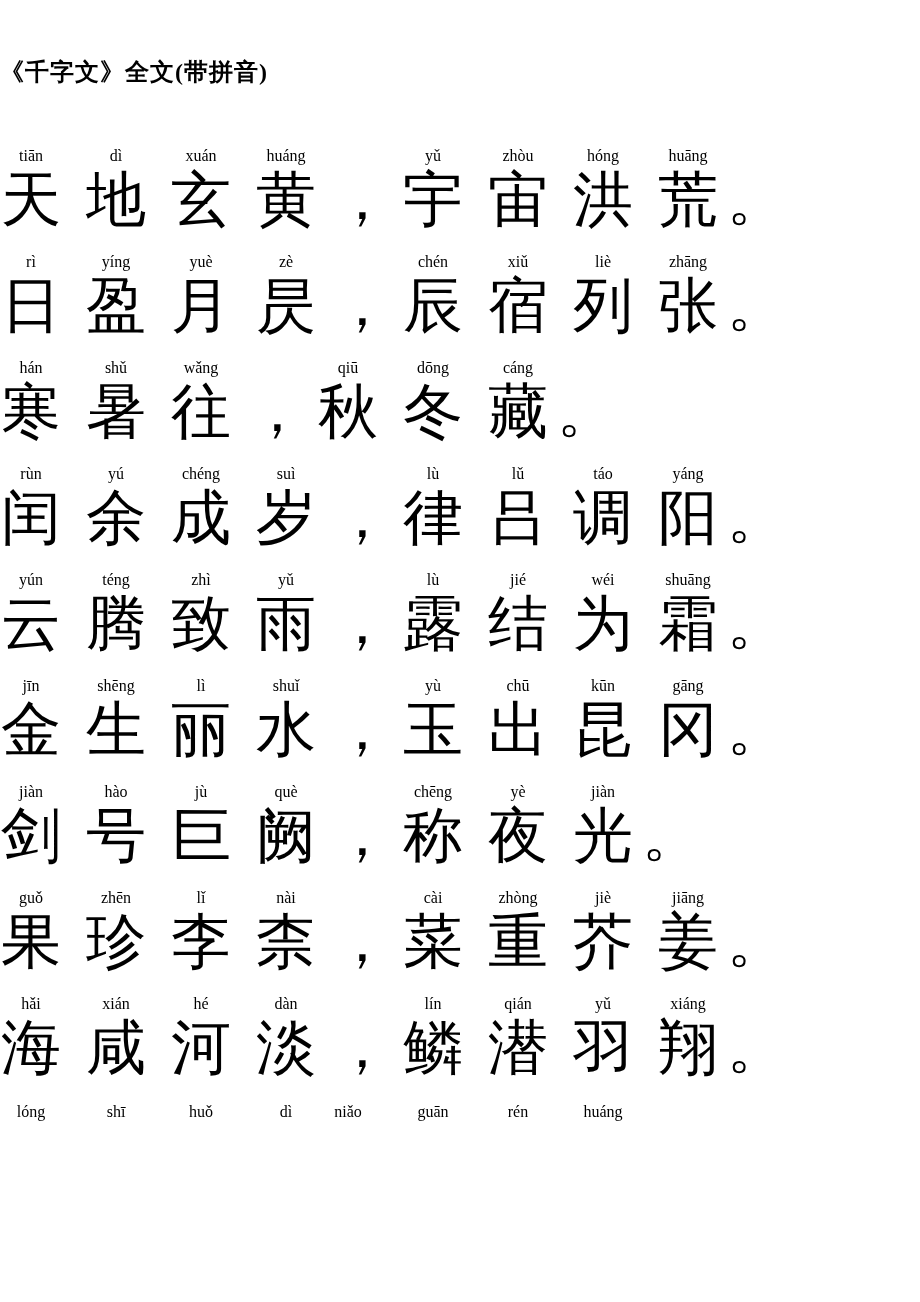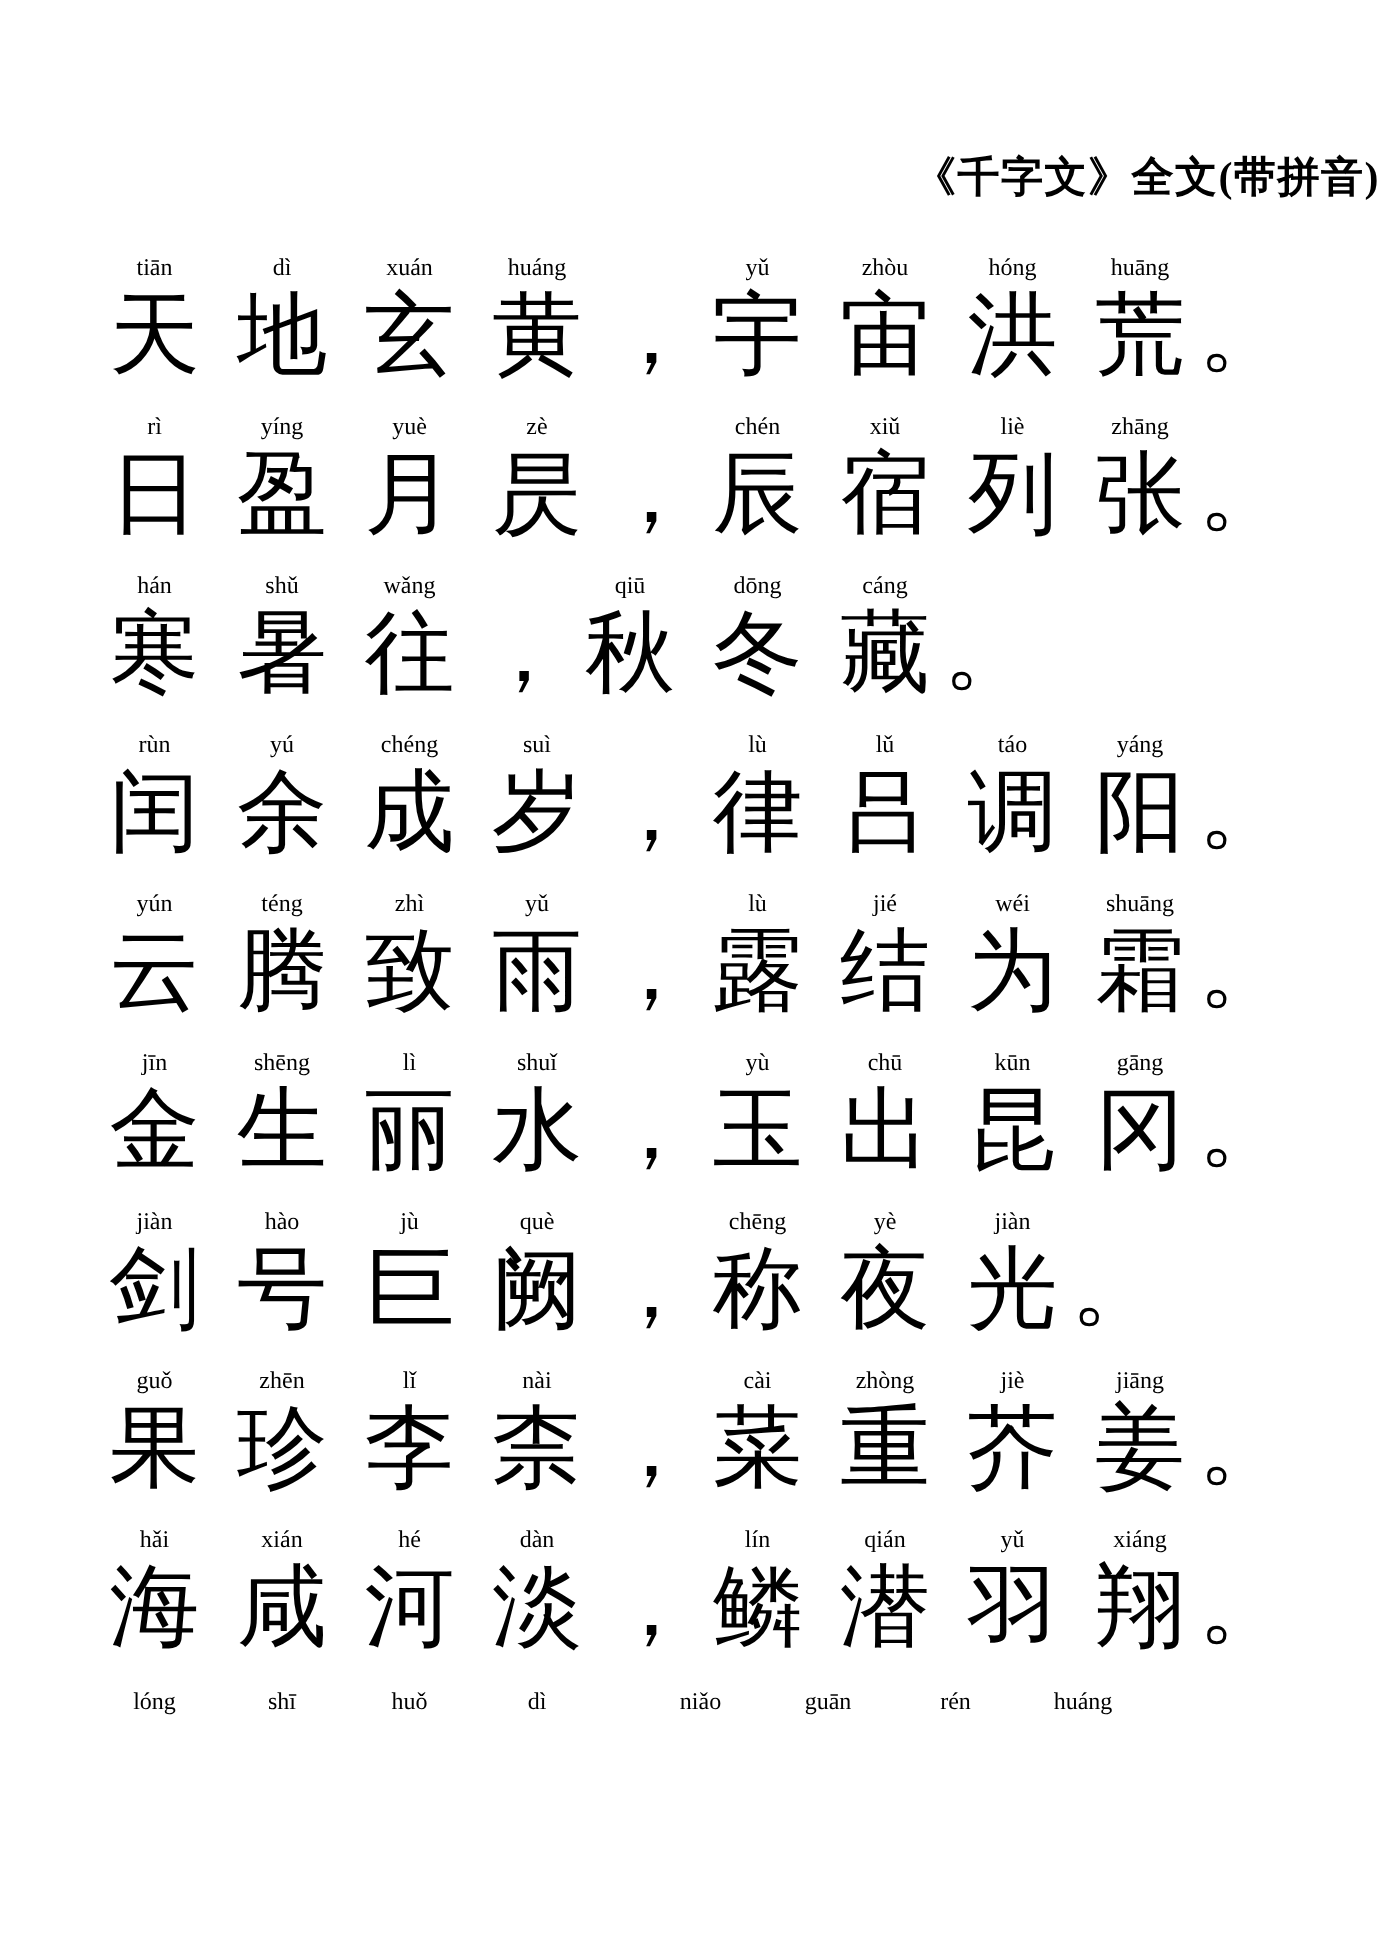--- a/index.html
+++ b/index.html
@@ -10,30 +10,29 @@
     font-family: "Liberation Serif", "DejaVu Serif", serif;
     overflow: hidden;
   }
   .page {
     width: 920px;
     height: 1302px;
     background: #ffffff;
     position: relative;
   }
   .title {
-    padding-top: 104px;
-    text-align: right;
-    font-size: 28px;
+    padding-top: 57px;
+    text-align: left;
+    font-size: 24px;
     font-weight: bold;
     letter-spacing: 1px;
     line-height: 30px;
   }
   .poem {
-    margin-top: 34px;
-    padding-left: 72px;
+    margin-top: 58px;
   }
   .line {
     display: flex;
     align-items: flex-end;
     height: 86px;
     margin-bottom: 20px;
   }
   .half { display: flex; gap: 23px; }
   .cell { width: 62px; text-align: center; }
   .py {
@@ -58,21 +57,20 @@
   }
   .period {
     width: 70px;
     text-align: left;
     padding-left: 8px;
   }
   .last-line {
     margin-top: 22px;
     height: 24px;
     align-items: flex-start;
-    gap: 47px;
   }
 </style>
 </head>
 <body>
 
 <div class="page">
   <div class="title">《千字文》全文(带拼音)</div>
 
   <div class="poem" id="poem-body">
       <div class="line">

